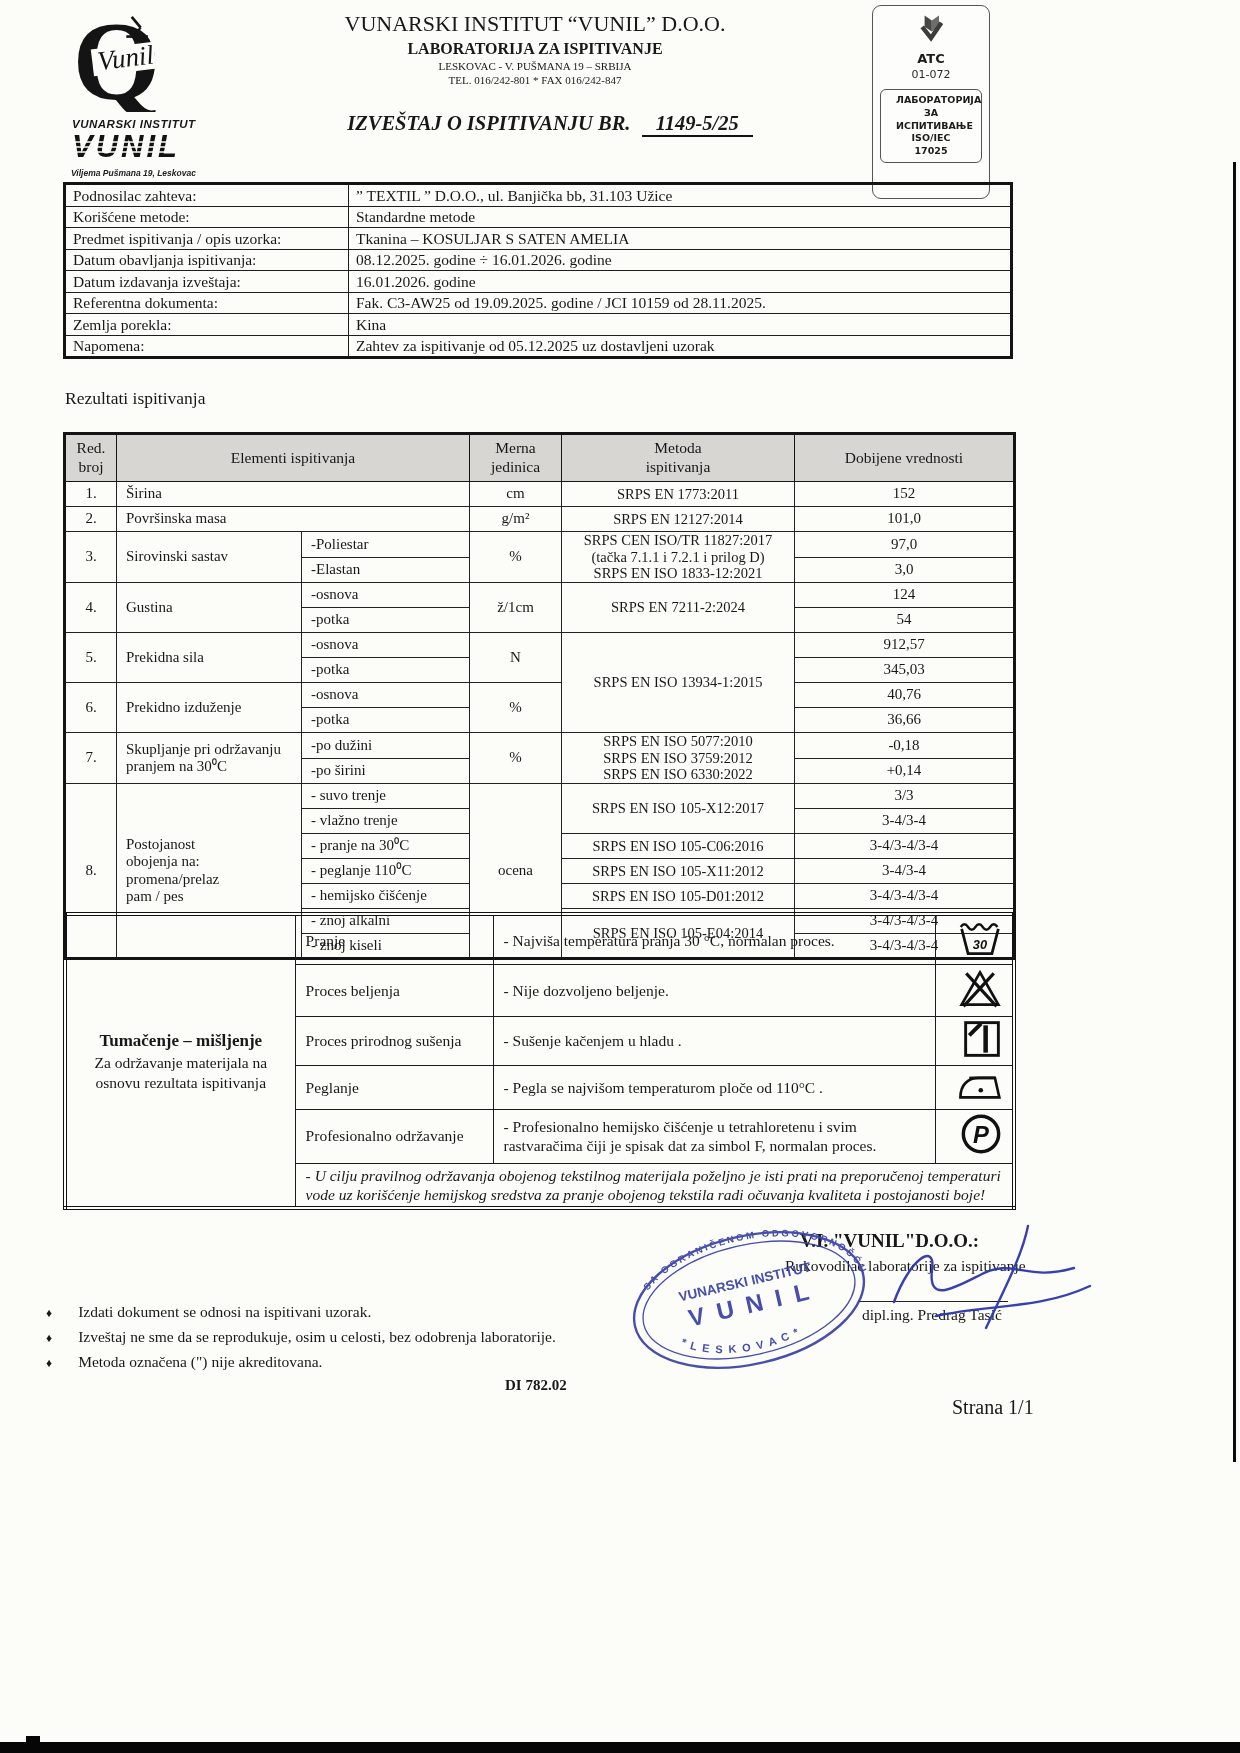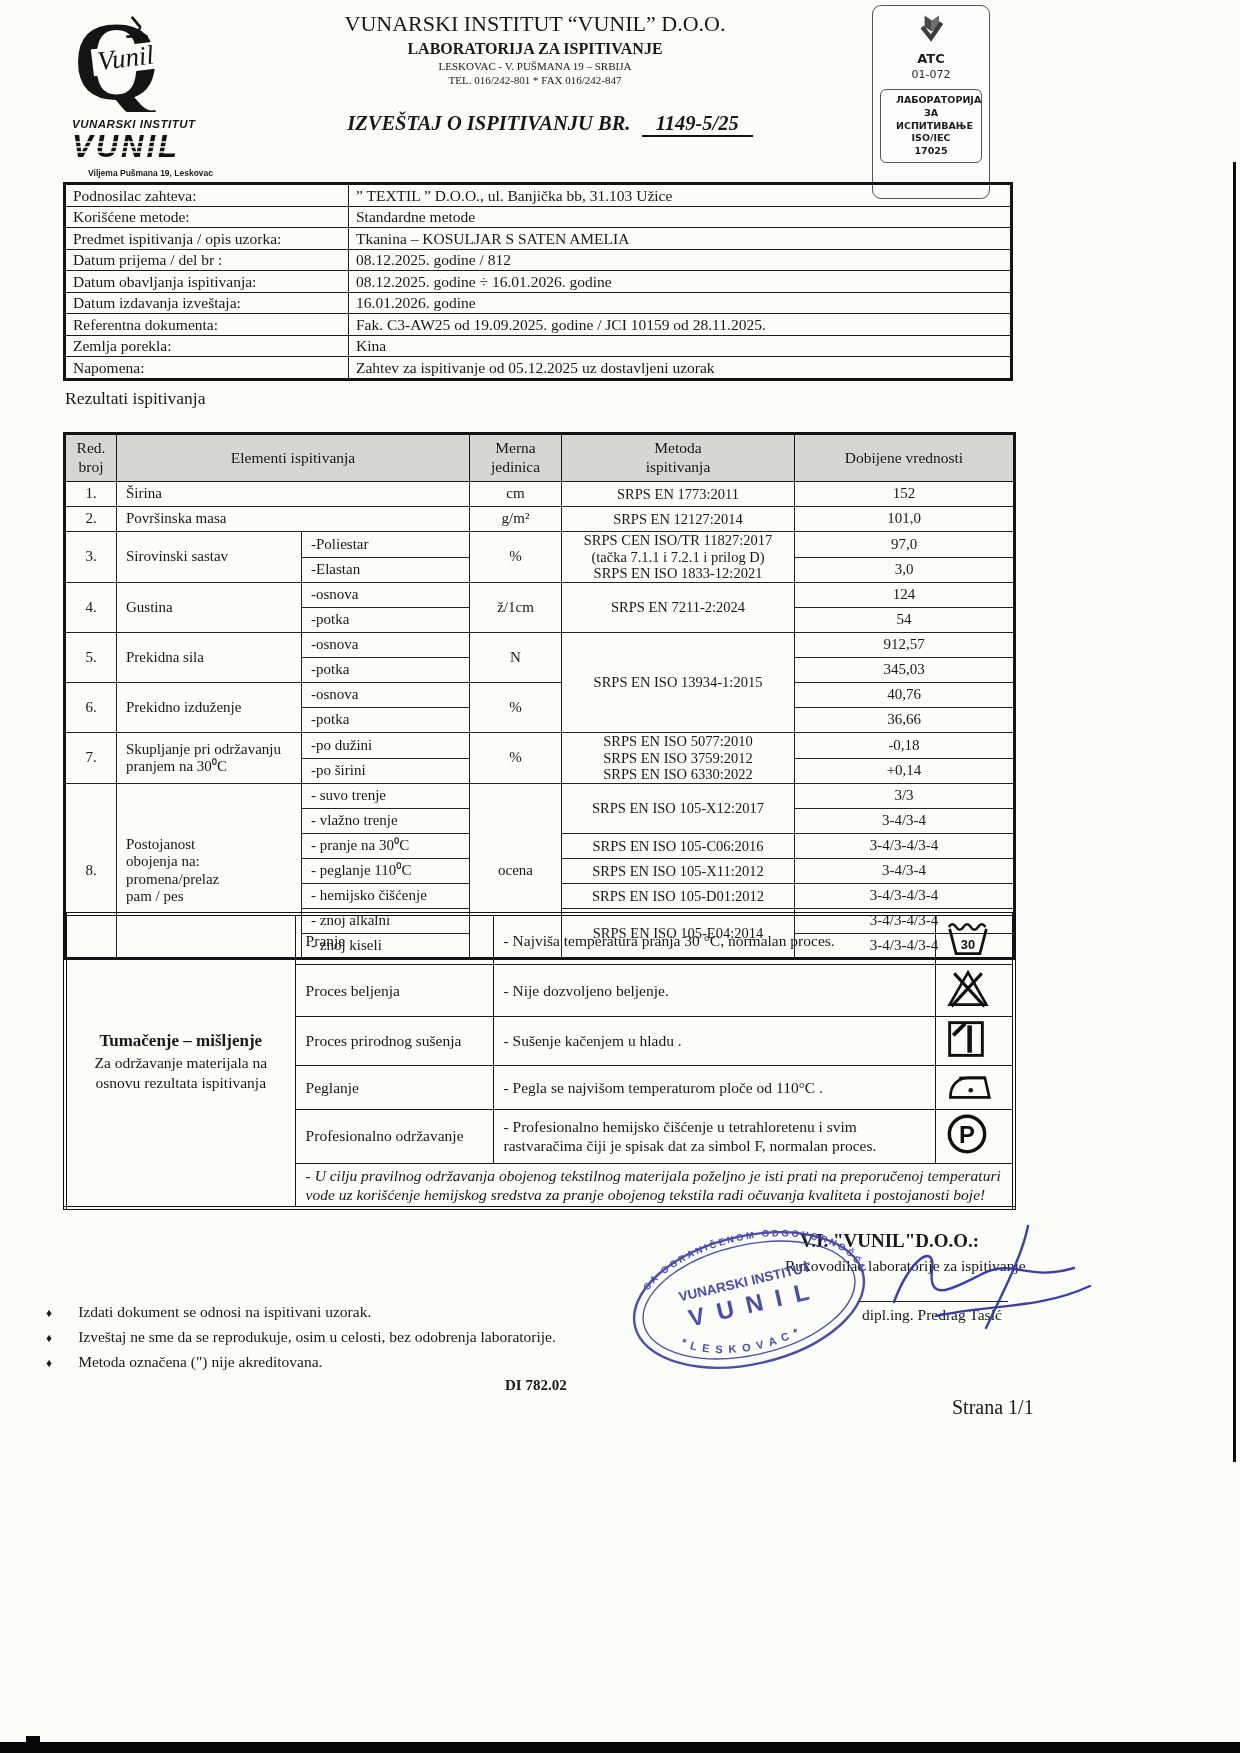--- a/index.html
+++ b/index.html
@@ -3,22 +3,22 @@
 <meta charset="utf-8">
 <style>
   html,body{margin:0;padding:0;background:#e9e9e6;}
   .page{position:relative;width:1240px;height:1753px;background:#fcfcf9;
         font-family:"Liberation Serif",serif;color:#181818;overflow:hidden;}
 
   
   .logo-block{position:absolute;left:70px;top:6px;width:185px;text-align:left;}
   .logo-caption{font-family:"Liberation Sans",sans-serif;font-weight:bold;font-style:italic;
                 font-size:11.5px;letter-spacing:.5px;margin:2px 0 0 2px;}
-  .logo-address{font-family:"Liberation Sans",sans-serif;font-weight:bold;
-                font-size:8.5px;color:#222;margin-left:18px;}
+  .logo-address{font-family:"Liberation Sans",sans-serif;font-weight:bold;font-style:italic;
+                font-size:8.5px;color:#222;margin-left:1px;}
   .org-block{position:absolute;left:275px;top:10px;width:520px;text-align:center;line-height:1.25;}
   .org-name{font-size:22px;font-weight:normal;}
   .org-lab{font-size:16px;font-weight:bold;margin-top:1px;}
   .org-addr,.org-tel{font-size:11px;margin-top:1px;}
   .report-title{position:absolute;left:280px;top:112px;width:540px;text-align:center;
                 font-size:20.5px;font-weight:bold;font-style:italic;}
   .report-no{border-bottom:2.4px solid #111;padding:0 14px 1px 14px;margin-left:6px;}
   .atc-badge{position:absolute;left:872px;top:5px;width:118px;height:194px;
              border:1.4px solid #555;border-radius:9px;text-align:center;
              font-family:"DejaVu Sans",sans-serif;padding-top:8px;box-sizing:border-box;background:#fdfdfb;}
@@ -46,21 +46,21 @@
   .results-table td.meth{font-size:14.5px;}
 
   
   .care-table{position:absolute;left:63px;top:912px;width:953px;border:4px double #111;}
   .care-table td{border:1.5px solid #1b1b1b;font-size:15.5px;padding:2px 10px;line-height:1.25;}
   .care-title-cell{width:226px;text-align:center;}
   .care-title{font-weight:bold;font-size:17px;}
   .care-sub{font-size:15.5px;margin-top:2px;}
   .care-item{width:190px;}
   .care-desc{width:470px;}
-  .care-icon-cell{width:57px;text-align:left;padding:2px 3px;}
+  .care-icon-cell{width:57px;text-align:right;padding:2px 3px;font-style:italic;}
   .cr1{height:46px}.cr2{height:48px}.cr3{height:46px}.cr4{height:40px}.cr5{height:54px}
   .care-note{font-style:italic;font-size:15.5px;line-height:1.3;padding:4px 10px;}
 
   
   .sig-company{position:absolute;left:800px;top:1230px;font-size:19px;font-weight:bold;}
   .sig-role{position:absolute;left:785px;top:1257px;font-size:15.5px;}
   .sig-line{position:absolute;left:858px;top:1301px;width:150px;border-top:1.6px solid #222;}
   .sig-name{position:absolute;left:862px;top:1306px;font-size:15.5px;}
   .stamp{position:absolute;left:612px;top:1220px;opacity:.93;transform:rotate(-13deg);}
   .signature{position:absolute;left:878px;top:1222px;}
@@ -136,24 +136,20 @@
         </tr>
       <tr>
           <td class="il">Korišćene metode:</td>
           <td class="iv">Standardne metode</td>
         </tr>
       <tr>
           <td class="il">Predmet ispitivanja / opis uzorka:</td>
           <td class="iv">Tkanina – KOSULJAR S SATEN AMELIA</td>
         </tr>
       <tr>
-          <td class="il">Datum prijema / del br :</td>
-          <td class="iv">08.12.2025.  godine    /        812</td>
-        </tr>
-      <tr>
           <td class="il">Datum obavljanja ispitivanja:</td>
           <td class="iv">08.12.2025.  godine ÷ 16.01.2026.  godine</td>
         </tr>
       <tr>
           <td class="il">Datum izdavanja izveštaja:</td>
           <td class="iv">16.01.2026.  godine</td>
         </tr>
       <tr>
           <td class="il">Referentna dokumenta:</td>
           <td class="iv">Fak.  C3-AW25 od 19.09.2025. godine /   JCI  10159 od 28.11.2025.</td>

